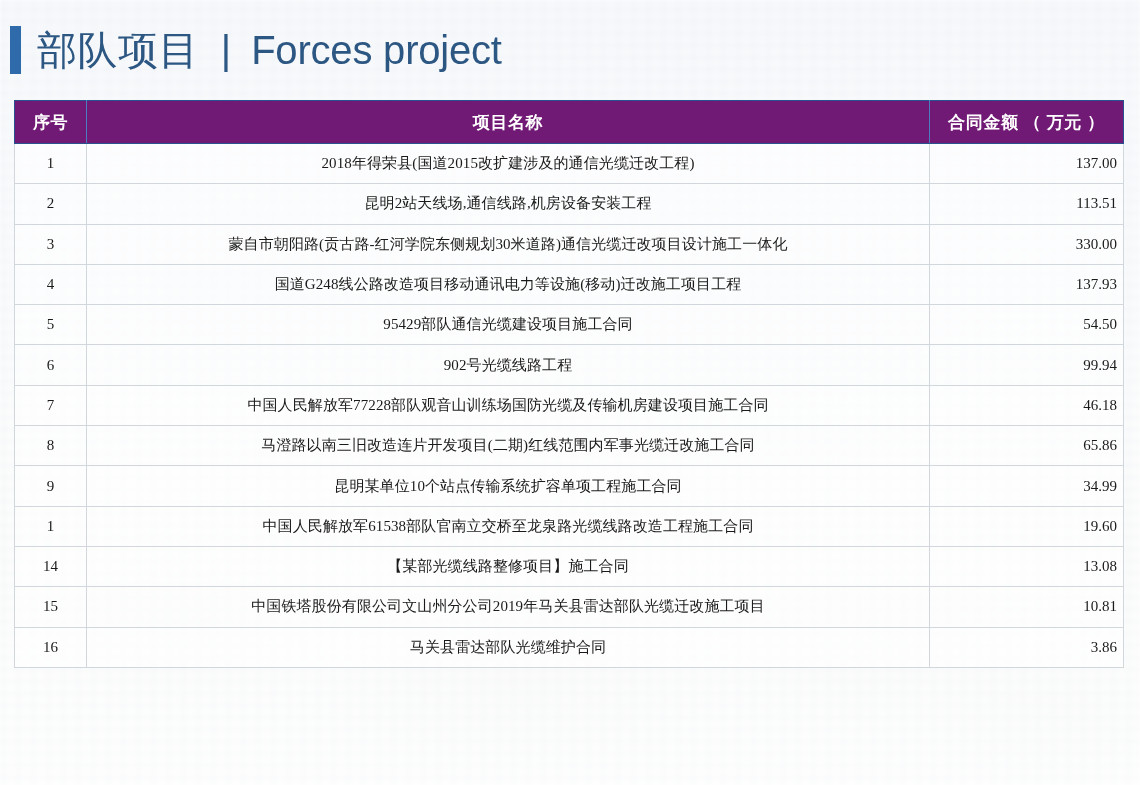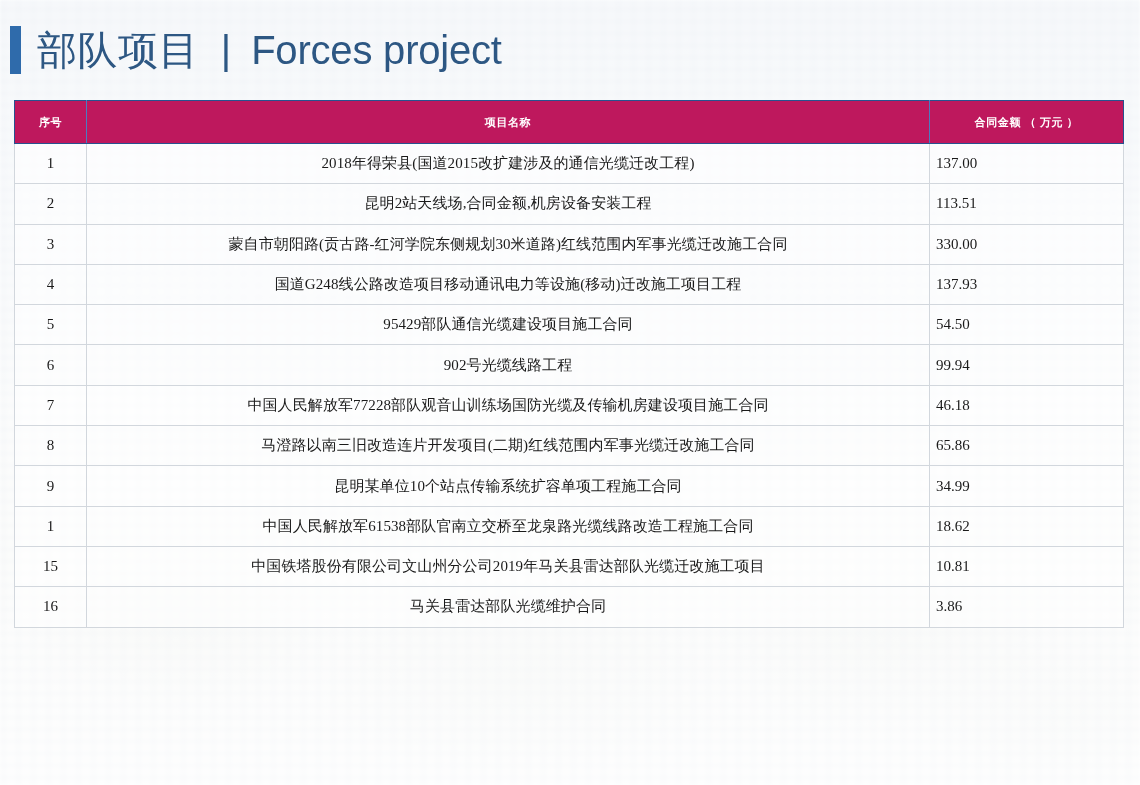--- a/index.html
+++ b/index.html
@@ -131,24 +131,24 @@
     width: 1109px;
     border-collapse: collapse;
     table-layout: fixed;
     font-family: "Liberation Serif", "DejaVu Serif", serif;
   }
   .data-table col.c-idx   { width: 72px; }
   .data-table col.c-name  { width: 843px; }
   .data-table col.c-amt   { width: 194px; }
 
   .data-table thead th {
-    background: #be185d;
+    background: #701a75;
     color: #ffffff;
     font-weight: 700;
-    font-size: 11px;
+    font-size: 17px;
     height: 42px;
     padding: 0 6px;
     text-align: center;
     border: 1px solid #27528f;
     font-family: "Liberation Sans", "DejaVu Sans", sans-serif;
     letter-spacing: 0.6px;
     white-space: nowrap;
   }
   .data-table thead th.th-idx  { border-right-color: #4a7cc0; }
   .data-table thead th.th-name { border-left-color: #4a7cc0; border-right-color: #4a7cc0; }
@@ -170,21 +170,21 @@
   td.cell-idx {
     text-align: center;
     font-size: 14.5px;
   }
   td.cell-name {
     text-align: center;
     padding-left: 14px;
     letter-spacing: 0.1px;
   }
   td.cell-amt {
-    text-align: left;
+    text-align: right;
     padding-right: 22px;
     font-size: 14.5px;
   }
 </style>
 </head>
 <body>
 
 <div id="bg-watermark"></div>
 <div id="bg-veil"></div>
 
@@ -213,26 +213,26 @@
       </tr>
     </thead>
     <tbody id="table-body">
         <tr>
           <td class="cell-idx">1</td>
           <td class="cell-name">2018年得荣县(国道2015改扩建涉及的通信光缆迁改工程)</td>
           <td class="cell-amt">137.00</td>
         </tr>
         <tr>
           <td class="cell-idx">2</td>
-          <td class="cell-name">昆明2站天线场,合同金额,机房设备安装工程</td>
+          <td class="cell-name">昆明2站天线场,通信线路,机房设备安装工程</td>
           <td class="cell-amt">113.51</td>
         </tr>
         <tr>
           <td class="cell-idx">3</td>
-          <td class="cell-name">蒙自市朝阳路(贡古路-红河学院东侧规划30米道路)红线范围内军事光缆迁改施工合同</td>
+          <td class="cell-name">蒙自市朝阳路(贡古路-红河学院东侧规划30米道路)通信光缆迁改项目设计施工一体化</td>
           <td class="cell-amt">330.00</td>
         </tr>
         <tr>
           <td class="cell-idx">4</td>
           <td class="cell-name">国道G248线公路改造项目移动通讯电力等设施(移动)迁改施工项目工程</td>
           <td class="cell-amt">137.93</td>
         </tr>
         <tr>
           <td class="cell-idx">5</td>
           <td class="cell-name">95429部队通信光缆建设项目施工合同</td>
@@ -254,21 +254,26 @@
           <td class="cell-amt">65.86</td>
         </tr>
         <tr>
           <td class="cell-idx">9</td>
           <td class="cell-name">昆明某单位10个站点传输系统扩容单项工程施工合同</td>
           <td class="cell-amt">34.99</td>
         </tr>
         <tr>
           <td class="cell-idx">1</td>
           <td class="cell-name">中国人民解放军61538部队官南立交桥至龙泉路光缆线路改造工程施工合同</td>
-          <td class="cell-amt">18.62</td>
+          <td class="cell-amt">19.60</td>
+        </tr>
+        <tr>
+          <td class="cell-idx">14</td>
+          <td class="cell-name">【某部光缆线路整修项目】施工合同</td>
+          <td class="cell-amt">13.08</td>
         </tr>
         <tr>
           <td class="cell-idx">15</td>
           <td class="cell-name">中国铁塔股份有限公司文山州分公司2019年马关县雷达部队光缆迁改施工项目</td>
           <td class="cell-amt">10.81</td>
         </tr>
         <tr>
           <td class="cell-idx">16</td>
           <td class="cell-name">马关县雷达部队光缆维护合同</td>
           <td class="cell-amt">3.86</td>

